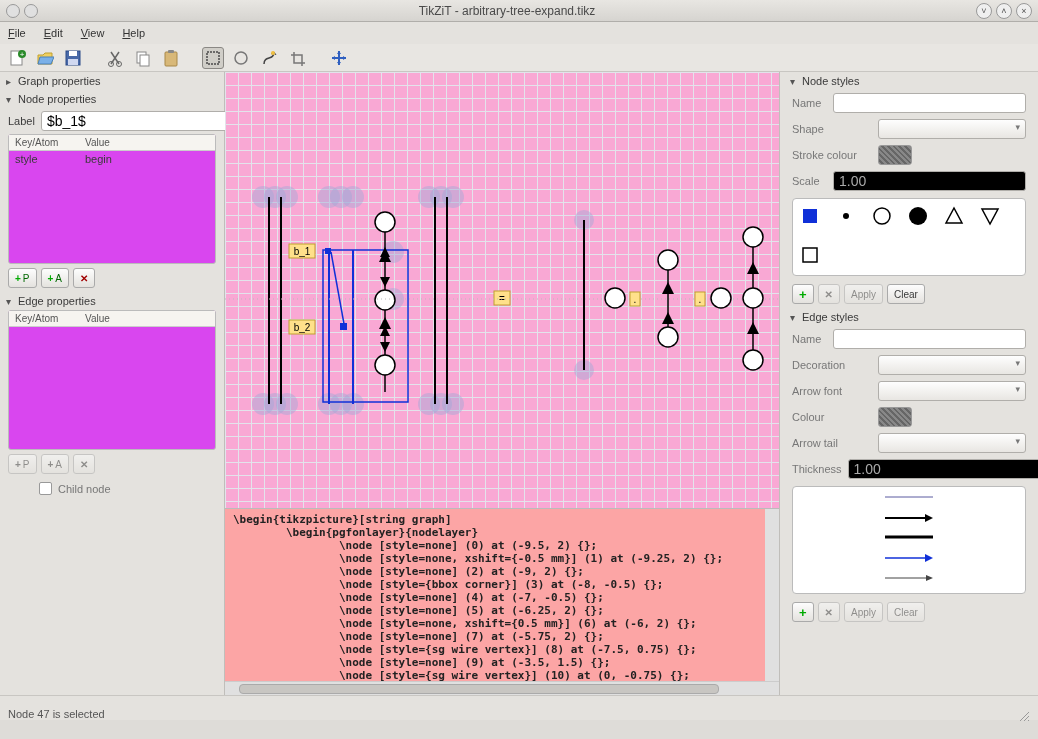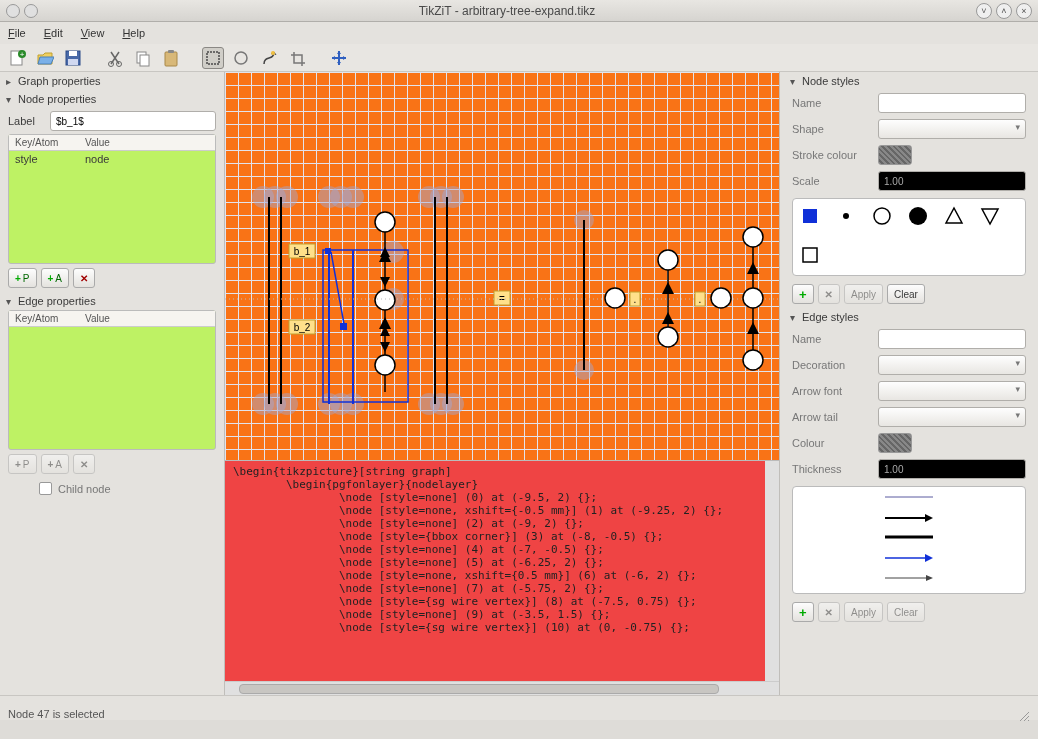--- a/index.html
+++ b/index.html
@@ -16,36 +16,36 @@
 .toolbar { height: 28px; background: #e8e6e2; display: flex; align-items: center; padding: 2px 6px; gap: 6px; border-bottom: 1px solid #c8c6c2; }
 .tool-icon { width: 22px; height: 22px; display: flex; align-items: center; justify-content: center; border-radius: 3px; }
 .tool-icon.active { border: 1px solid #8a8884; background: #d0cec8; }
 .tool-sep { width: 8px; }
 .main-layout { display: flex; height: 623px; }
 .left-panel { width: 225px; background: #e4e2de; border-right: 1px solid #c0beba; }
 .right-panel { width: 259px; background: #e4e2de; border-left: 1px solid #c0beba; padding: 0 4px; }
 .center-area { flex: 1; display: flex; flex-direction: column; }
 .section-header { display: flex; align-items: center; padding: 3px 6px; cursor: default; }
 .section-header .caret { width: 12px; font-size: 10px; color: #555; }
-.canvas-area { flex: 1; background: #f97316; position: relative; overflow: hidden; }
+.canvas-area { flex: 1; background: #f9a8d4; position: relative; overflow: hidden; }
 .grid { position: absolute; inset: 0; background-image:
   repeating-linear-gradient(to right, #e3e3eb 0 1px, transparent 1px 13px),
   repeating-linear-gradient(to bottom, #e3e3eb 0 1px, transparent 1px 13px); }
-.code-area { height: 221px; background: #ef4444; border-top: 1px solid #bbb; display: flex; }
+.code-area { height: 173px; background: #fca5a5; border-top: 1px solid #bbb; display: flex; font-weight: bold; }
 .code-text { flex: 1; padding: 4px 8px; font-family: "DejaVu Sans Mono", monospace; font-size: 11px; white-space: pre; overflow: hidden; color: #222; }
 .code-scroll { width: 14px; background: #e0e0e0; }
 .statusbar { height: 20px; background: #e4e2de; border-top: 1px solid #c8c6c2; padding: 12px 8px; color: #555; }
 .field-row { display: flex; align-items: center; padding: 3px 8px; gap: 6px; }
 .field-label { width: 80px; color: #777; }
-.text-input { flex: 1; height: 20px; background: #fff; border: 1px solid #b0aeaa; border-radius: 3px; padding: 2px 5px; font-size: 10px; }
+.text-input { flex: 1; height: 20px; background: #fff; border: 1px solid #b0aeaa; border-radius: 3px; padding: 2px 5px; font-size: 14px; }
 .text-input.disabled { background: #000000; color: #aaa; }
 .select-box { flex: 1; height: 20px; background: linear-gradient(to bottom, #fefefe, #e8e6e2); border: 1px solid #b0aeaa; border-radius: 3px; padding: 2px 5px; font-size: 11px; position: relative; }
 .select-box::after { content: '▾'; position: absolute; right: 5px; top: 2px; color: #777; font-size: 9px; }
 .color-btn { width: 34px; height: 20px; border: 1px solid #999; border-radius: 3px; background: repeating-linear-gradient(45deg,#888,#888 2px,#666 2px,#666 4px); }
-.prop-table { margin: 0 8px; background: #bef264; border: 1px solid #bbb; border-radius: 3px; }
+.prop-table { margin: 0 8px; background: #d946ef; border: 1px solid #bbb; border-radius: 3px; }
 .prop-table .hdr { display: flex; background: #f6f4f0; border-bottom: 1px solid #ccc; padding: 2px 6px; font-size: 10px; color: #555; }
 .prop-table .row { display: flex; padding: 2px 6px; }
 .prop-table .c1 { width: 70px; }
 .btn-row { display: flex; gap: 4px; padding: 4px 8px; }
 .mini-btn { height: 20px; padding: 0 6px; background: linear-gradient(to bottom, #fdfdfd, #e4e2de); border: 1px solid #aaa; border-radius: 3px; display: flex; align-items: center; gap: 2px; font-size: 10px; }
 .mini-btn.plus { color: #006800; }
 .mini-btn.x { color: #a00000; }
 .mini-btn.disabled { opacity: 0.5; }
 .style-palette { margin: 4px 8px; background: #fff; border: 1px solid #bbb; border-radius: 4px; padding: 6px; display: flex; flex-wrap: wrap; gap: 14px; }
 .shape { width: 22px; height: 22px; display: flex; align-items: center; justify-content: center; }
@@ -168,21 +168,21 @@
       <span style="width:36px">Label</span>
       <input class="text-input" value="$b_1$" style="">
     </div>
     <div class="prop-table" style="height:130px;">
       <div class="hdr">
         <div class="c1">Key/Atom</div>
         <div>Value</div>
       </div>
       <div class="row">
         <div class="c1">style</div>
-        <div>node</div>
+        <div>begin</div>
       </div>
     </div>
     <div class="btn-row">
       <div class="mini-btn plus">
           <b style="color:#0a0">+</b>
           <span>P</span>
         </div>
       <div class="mini-btn plus">
           <b style="color:#0a0">+</b>
           <span>A</span>
@@ -413,26 +413,26 @@
       </div>
     <div class="field-row">
         <span class="field-label">Decoration</span>
         <div class="select-box"></div>
       </div>
     <div class="field-row">
         <span class="field-label">Arrow font</span>
         <div class="select-box"></div>
       </div>
     <div class="field-row">
+        <span class="field-label">Colour</span>
+        <div class="color-btn"></div>
+      </div>
+    <div class="field-row">
         <span class="field-label">Arrow tail</span>
         <div class="select-box"></div>
-      </div>
-    <div class="field-row">
-        <span class="field-label">Colour</span>
-        <div class="color-btn"></div>
       </div>
     <div class="field-row">
         <span class="field-label">Thickness</span>
         <input class="text-input disabled" value="1.00" style="">
       </div>
 
     <div class="style-palette edge-palette" style="flex-direction:column;height:108px;align-items:center;gap:8px;">
       <svg class="eline" width="48" height="8">
           <line x1="0" y1="4" x2="48" y2="4" stroke="#5a5aa0" stroke-width="1"></line>
         </svg>

